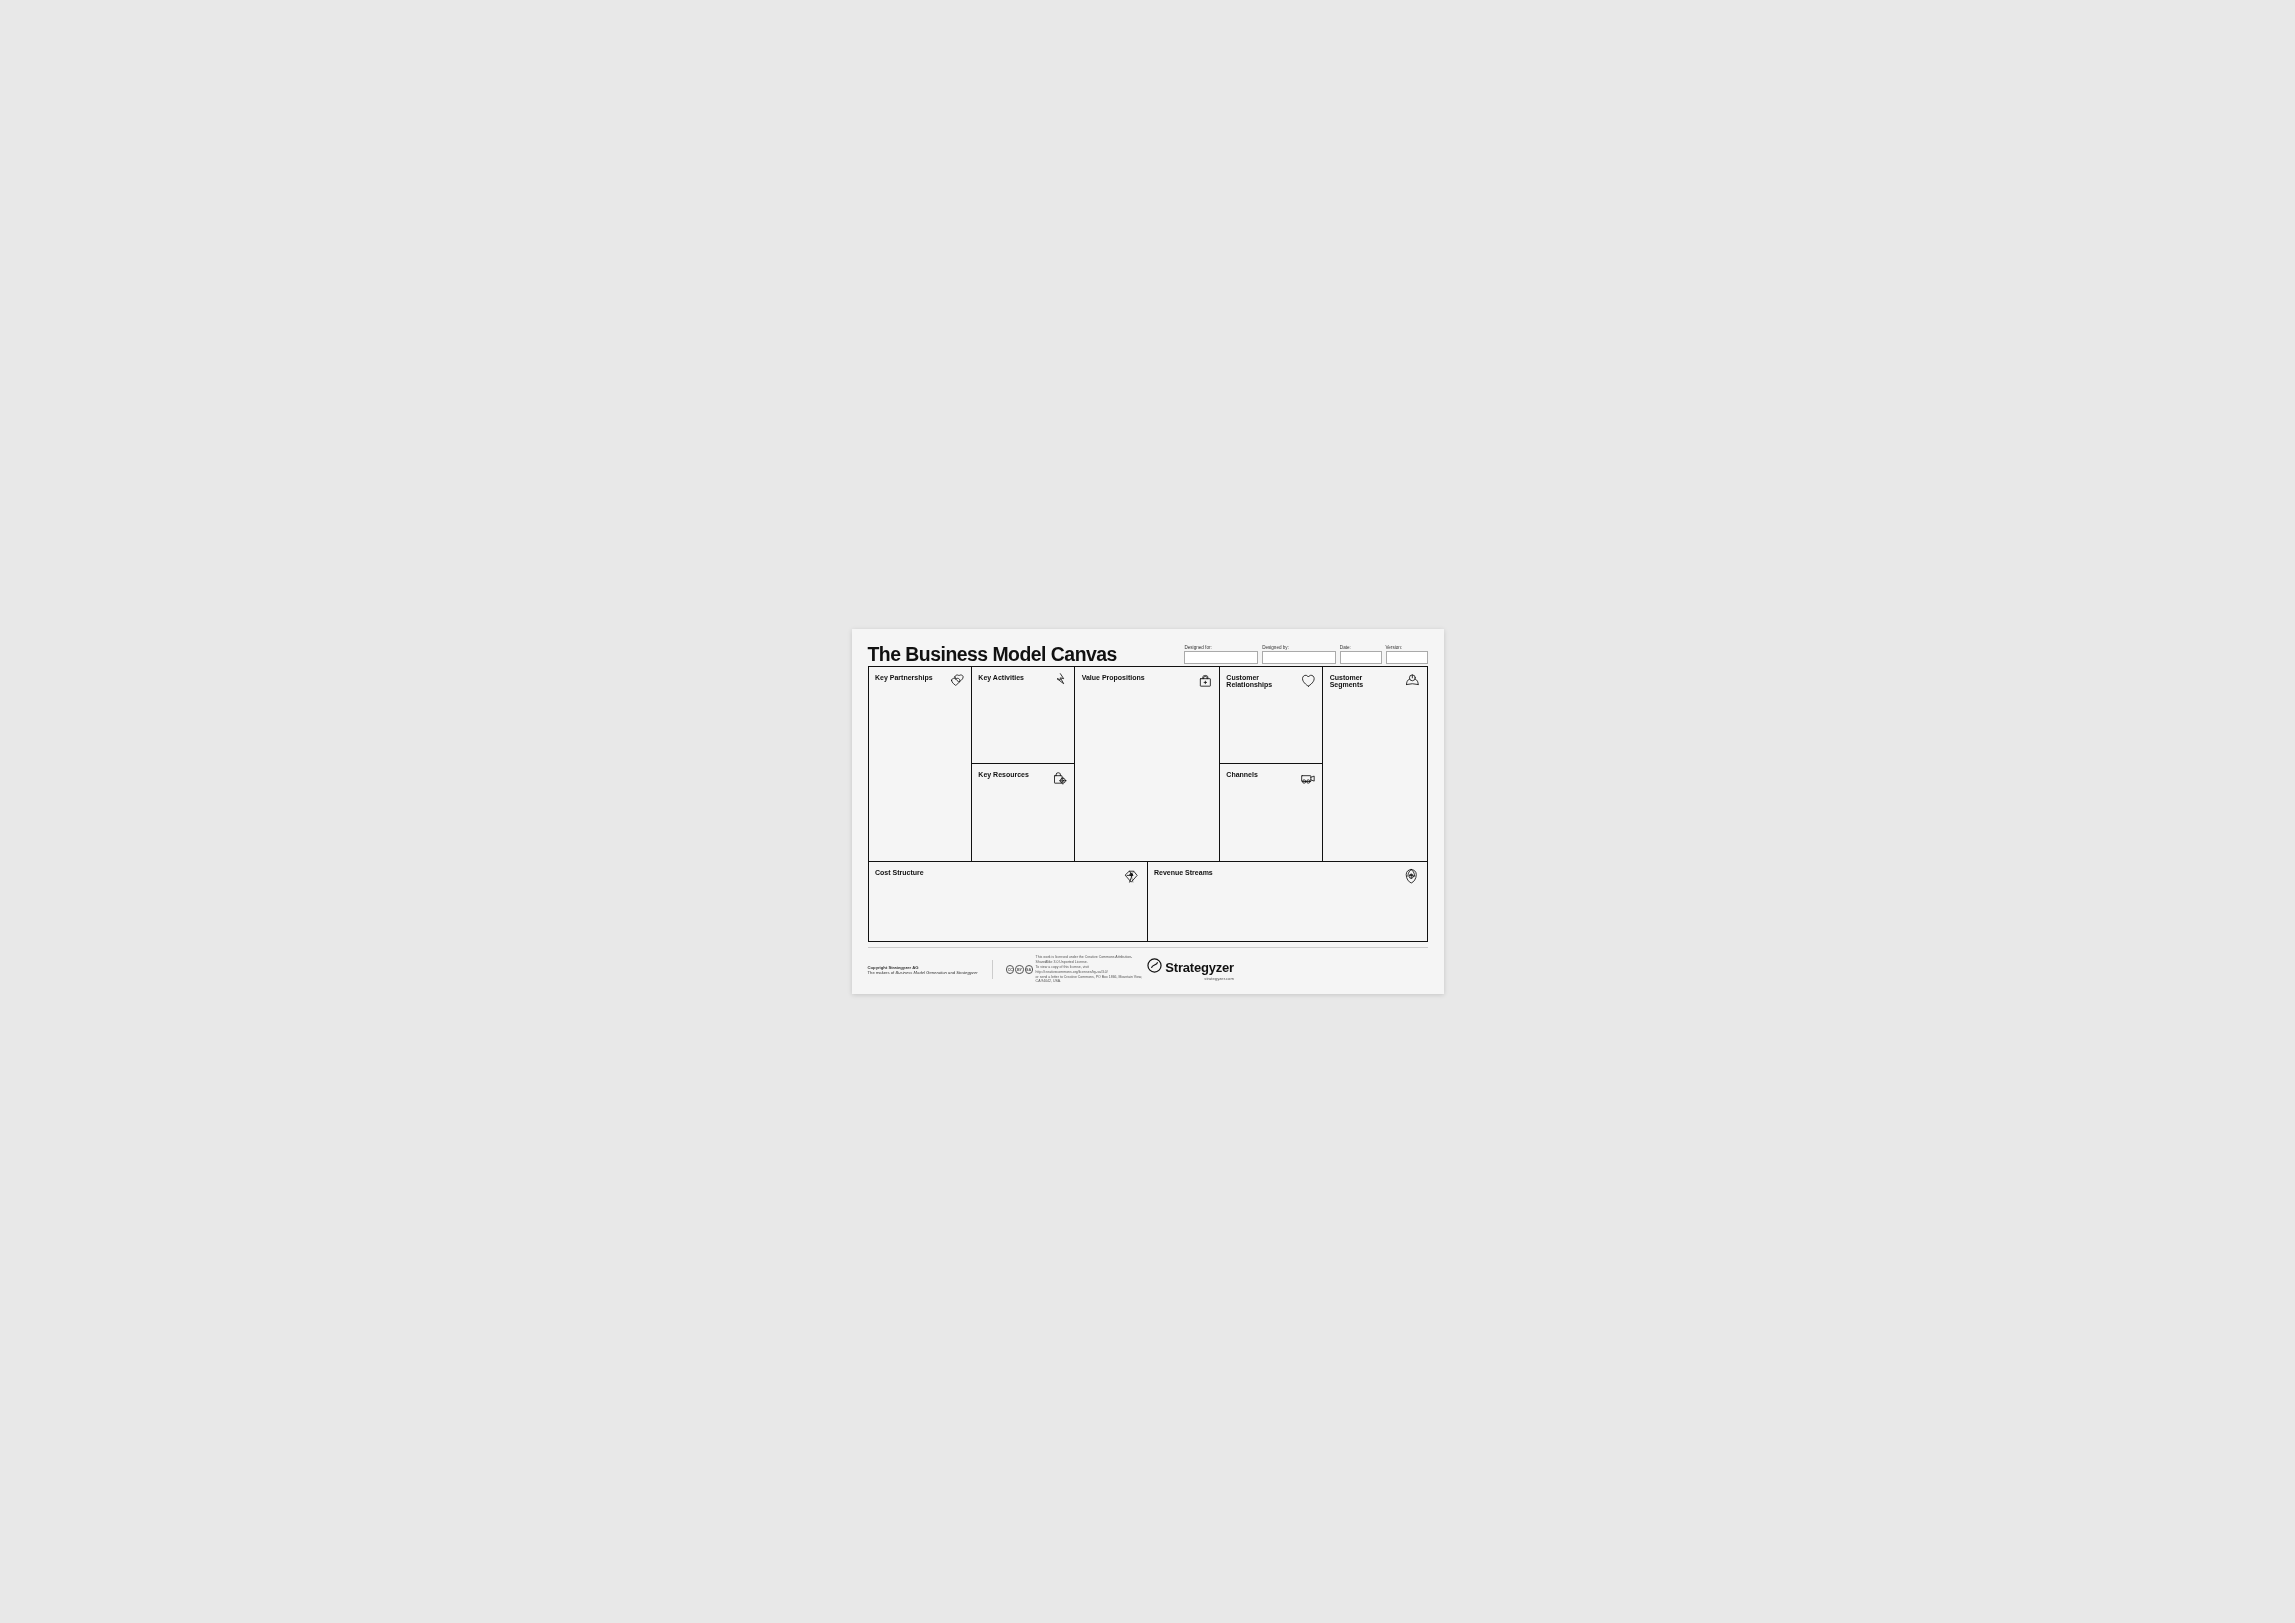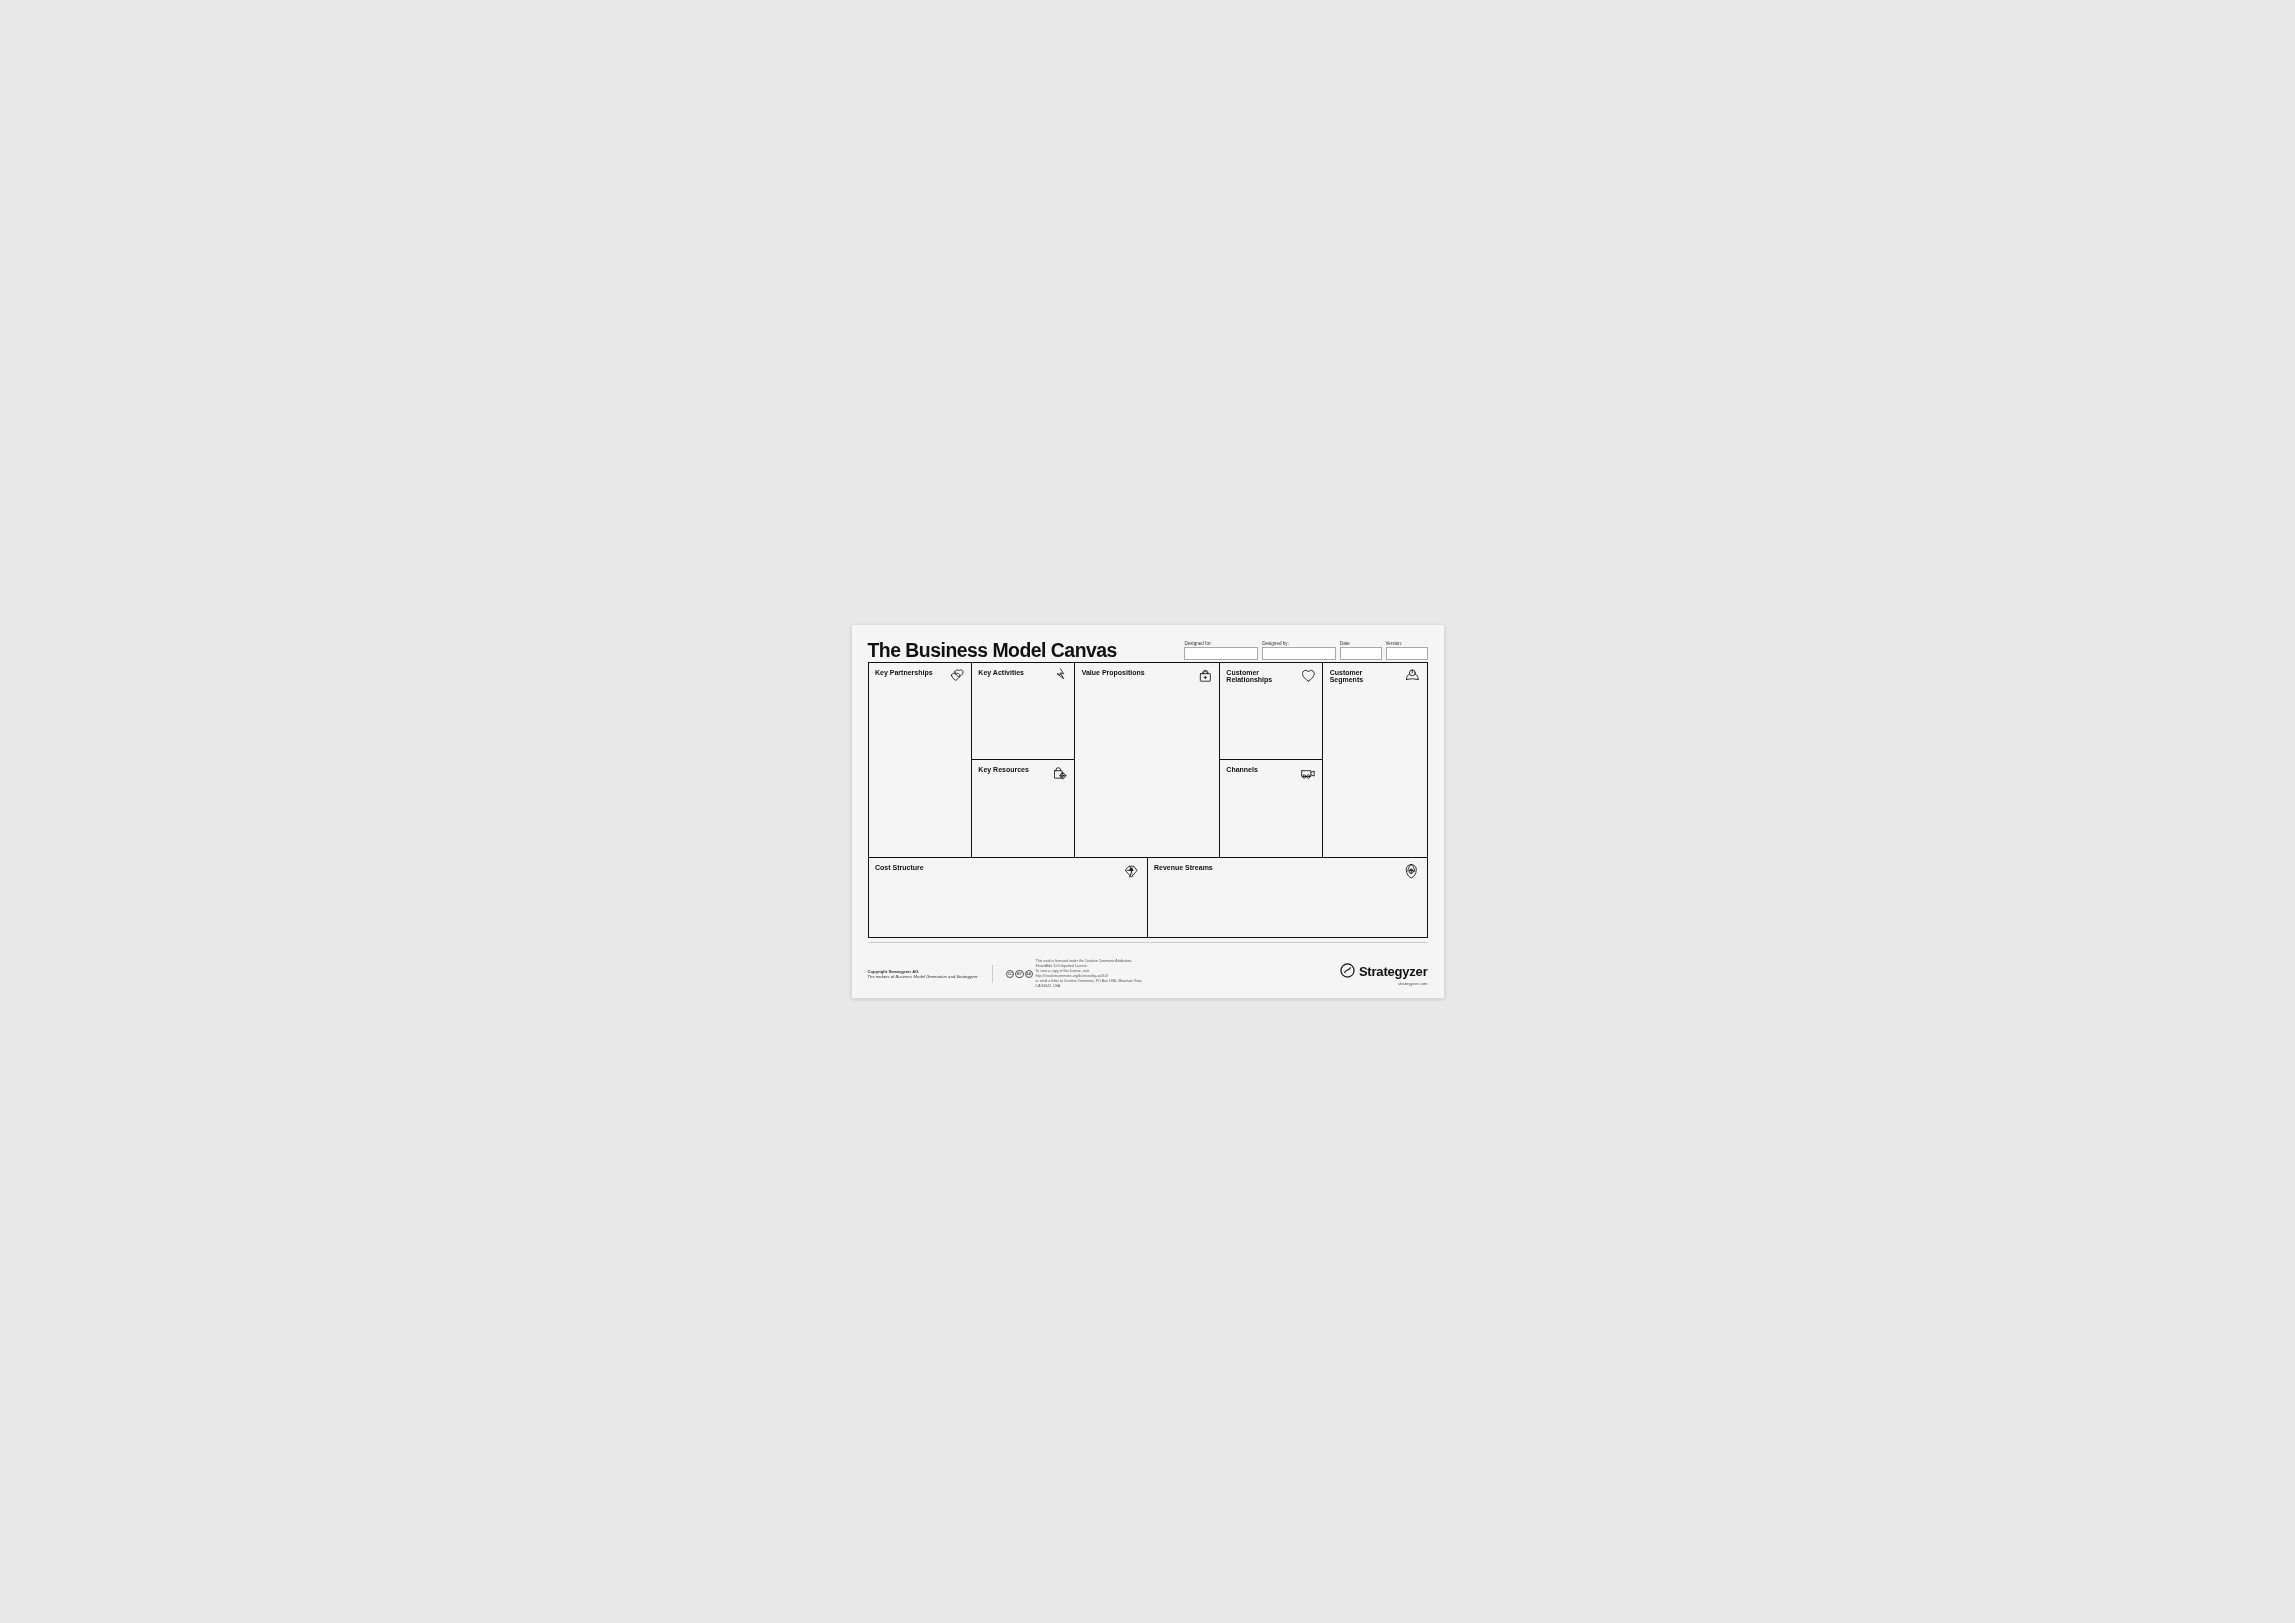--- a/index.html
+++ b/index.html
@@ -88,22 +88,22 @@
       right: 5.6px;
       font-size: 14px;
       line-height: 1;
       color: #222;
     }
 
     
     .footer {
       display: flex;
       align-items: center;
-      justify-content: space-between;
-      padding-top: 16px;
+      justify-content: flex-start;
+      padding-top: 7px;
       border-top: 0.5px solid #ccc;
       margin-top: 4.6px;
     }
     .footer-left {
       display: flex;
       align-items: center;
       gap: 14px;
     }
     .footer-copyright {
       font-size: 4.2px;

